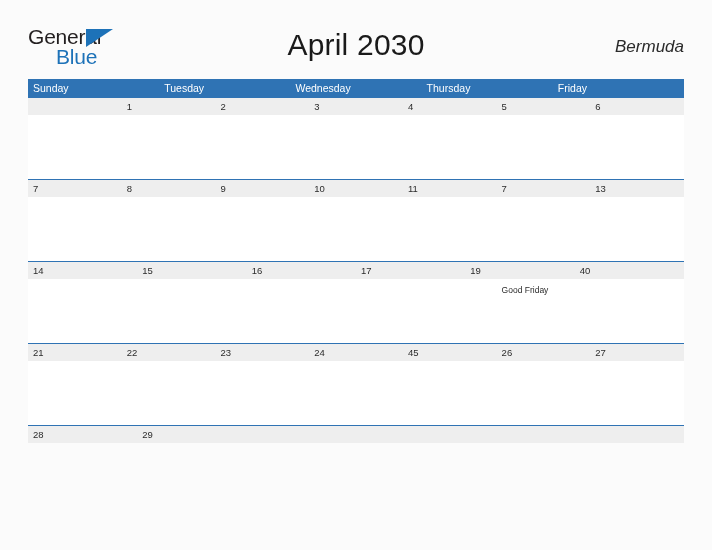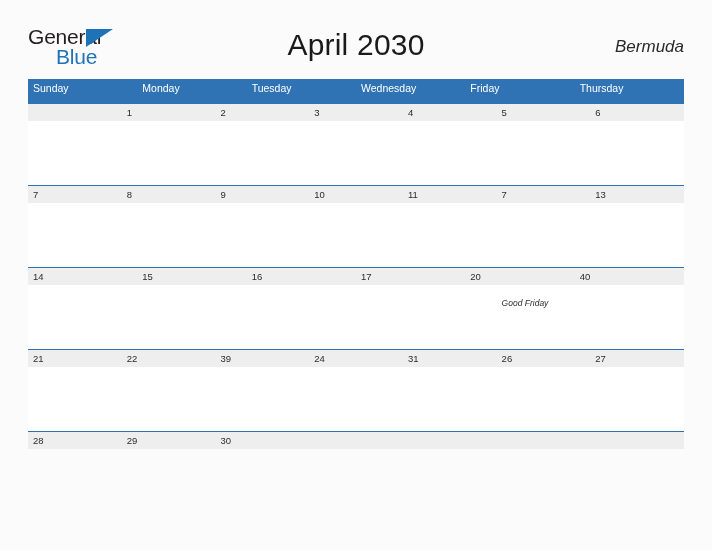--- a/index.html
+++ b/index.html
@@ -92,21 +92,21 @@
   .calendar {
     position: absolute;
     left: 28px;
     top: 79px;
     width: 656px;
   }
 
   .dow-row {
     display: flex;
     background: #2f73b4;
-    height: 24px;
+    height: 18px;
   }
   .dow {
     flex: 1 1 0;
     color: #ffffff;
     font-size: 10.5px;
     line-height: 18px;
     padding-left: 5px;
     box-sizing: border-box;
     white-space: nowrap;
     overflow: hidden;
@@ -140,24 +140,23 @@
     display: flex;
     height: 64px;
     background: #ffffff;
   }
   .week-body.short {
     height: 0px;
   }
   .daycell-events {
     flex: 1 1 0;
     padding-left: 5px;
-    padding-top: 12px;
+    padding-top: 5px;
     box-sizing: border-box;
     overflow: hidden;
-    font-style: italic;
   }
   .event {
     font-size: 8.5px;
     line-height: 12px;
     color: #2b2b2b;
     white-space: nowrap;
   }
 </style>
 </head>
 <body>
@@ -179,25 +178,24 @@
     <div class="cal-title">April 2030</div>
 
     <div class="country">Bermuda</div>
 
   </div>
 
   <div class="calendar">
 
     <div class="dow-row">
       <div class="dow">Sunday</div>
-      <div class="dow">Monday</div>
       <div class="dow">Tuesday</div>
       <div class="dow">Wednesday</div>
+      <div class="dow">Thursday</div>
       <div class="dow">Friday</div>
-      <div class="dow">Thursday</div>
     </div>
 
     <div class="week">
       <div class="week-dates">
         <div class="daycell-num"></div>
         <div class="daycell-num">1</div>
         <div class="daycell-num">2</div>
         <div class="daycell-num">3</div>
         <div class="daycell-num">4</div>
         <div class="daycell-num">5</div>
@@ -234,62 +232,61 @@
         <div class="daycell-events"></div>
       </div>
     </div>
 
     <div class="week">
       <div class="week-dates">
         <div class="daycell-num">14</div>
         <div class="daycell-num">15</div>
         <div class="daycell-num">16</div>
         <div class="daycell-num">17</div>
-        <div class="daycell-num">20</div>
+        <div class="daycell-num">19</div>
         <div class="daycell-num">40</div>
       </div>
       <div class="week-body">
         <div class="daycell-events"></div>
         <div class="daycell-events"></div>
         <div class="daycell-events"></div>
         <div class="daycell-events"></div>
         <div class="daycell-events"></div>
         <div class="daycell-events">
           <div class="event">Good Friday</div>
         </div>
         <div class="daycell-events"></div>
       </div>
     </div>
 
     <div class="week">
       <div class="week-dates">
         <div class="daycell-num">21</div>
         <div class="daycell-num">22</div>
-        <div class="daycell-num">39</div>
+        <div class="daycell-num">23</div>
         <div class="daycell-num">24</div>
-        <div class="daycell-num">31</div>
+        <div class="daycell-num">45</div>
         <div class="daycell-num">26</div>
         <div class="daycell-num">27</div>
       </div>
       <div class="week-body">
         <div class="daycell-events"></div>
         <div class="daycell-events"></div>
         <div class="daycell-events"></div>
         <div class="daycell-events"></div>
         <div class="daycell-events"></div>
         <div class="daycell-events"></div>
         <div class="daycell-events"></div>
       </div>
     </div>
 
     <div class="week">
       <div class="week-dates">
         <div class="daycell-num">28</div>
         <div class="daycell-num">29</div>
-        <div class="daycell-num">30</div>
         <div class="daycell-num"></div>
         <div class="daycell-num"></div>
         <div class="daycell-num"></div>
         <div class="daycell-num"></div>
       </div>
       <div class="week-body short">
         <div class="daycell-events"></div>
         <div class="daycell-events"></div>
         <div class="daycell-events"></div>
         <div class="daycell-events"></div>

